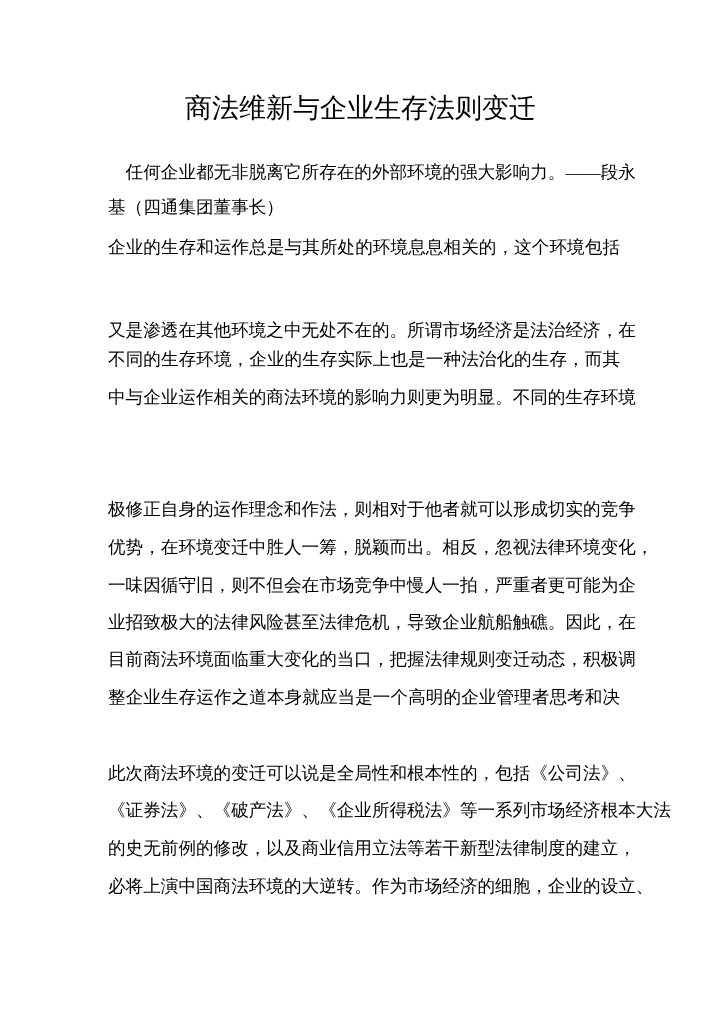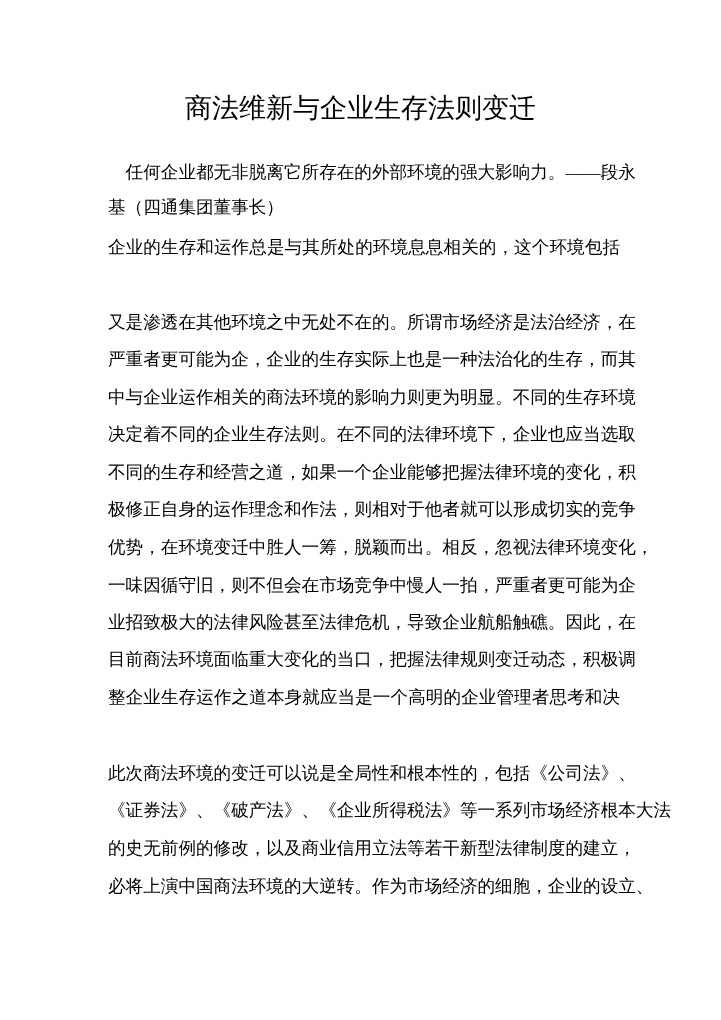--- a/index.html
+++ b/index.html
@@ -52,25 +52,23 @@
 </head>
 <body>
 
 <div class="page">
   <div class="title">商法维新与企业生存法则变迁</div>
 
   <div class="line" style="top: 160px; font-family: Liberation Serif, serif;">　任何企业都无非脱离它所存在的外部环境的强大影响力。——段永</div>
   <div class="line last" style="top: 195px;">基（四通集团董事长）</div>
 
   <div class="line" style="top: 235px;"> 企业的生存和运作总是与其所处的环境息息相关的，这个环境包括</div>
-  <div class="line" style="top: 310px;">又是渗透在其他环境之中无处不在的。所谓市场经济是法治经济，在</div>
-  <div class="line" style="top: 347px;">严重者更可能为企，企业的生存实际上也是一种法治化的生存，而其</div>
+  <div class="line" style="top: 318px;">又是渗透在其他环境之中无处不在的。所谓市场经济是法治经济，在</div>
+  <div class="line" style="top: 347px;">不同的生存环境，企业的生存实际上也是一种法治化的生存，而其</div>
   <div class="line" style="top: 385px;">中与企业运作相关的商法环境的影响力则更为明显。不同的生存环境</div>
-  <div class="line" style="top: 422px;">决定着不同的企业生存法则。在不同的法律环境下，企业也应当选取</div>
-  <div class="line" style="top: 460px;">不同的生存和经营之道，如果一个企业能够把握法律环境的变化，积</div>
   <div class="line" style="top: 497px;">极修正自身的运作理念和作法，则相对于他者就可以形成切实的竞争</div>
   <div class="line" style="top: 535px;">优势，在环境变迁中胜人一筹，脱颖而出。相反，忽视法律环境变化，</div>
   <div class="line" style="top: 610px;">业招致极大的法律风险甚至法律危机，导致企业航船触礁。因此，在</div>
   <div class="line" style="top: 573px;">一味因循守旧，则不但会在市场竞争中慢人一拍，严重者更可能为企</div>
   <div class="line" style="top: 647px;">目前商法环境面临重大变化的当口，把握法律规则变迁动态，积极调</div>
   <div class="line" style="top: 685px;">整企业生存运作之道本身就应当是一个高明的企业管理者思考和决</div>
 
   <div class="line" style="top: 761px;"> 此次商法环境的变迁可以说是全局性和根本性的，包括《公司法》、</div>
   <div class="line" style="top: 798px;">《证券法》、《破产法》、《企业所得税法》等一系列市场经济根本大法</div>
   <div class="line" style="top: 836px;">的史无前例的修改，以及商业信用立法等若干新型法律制度的建立，</div>

